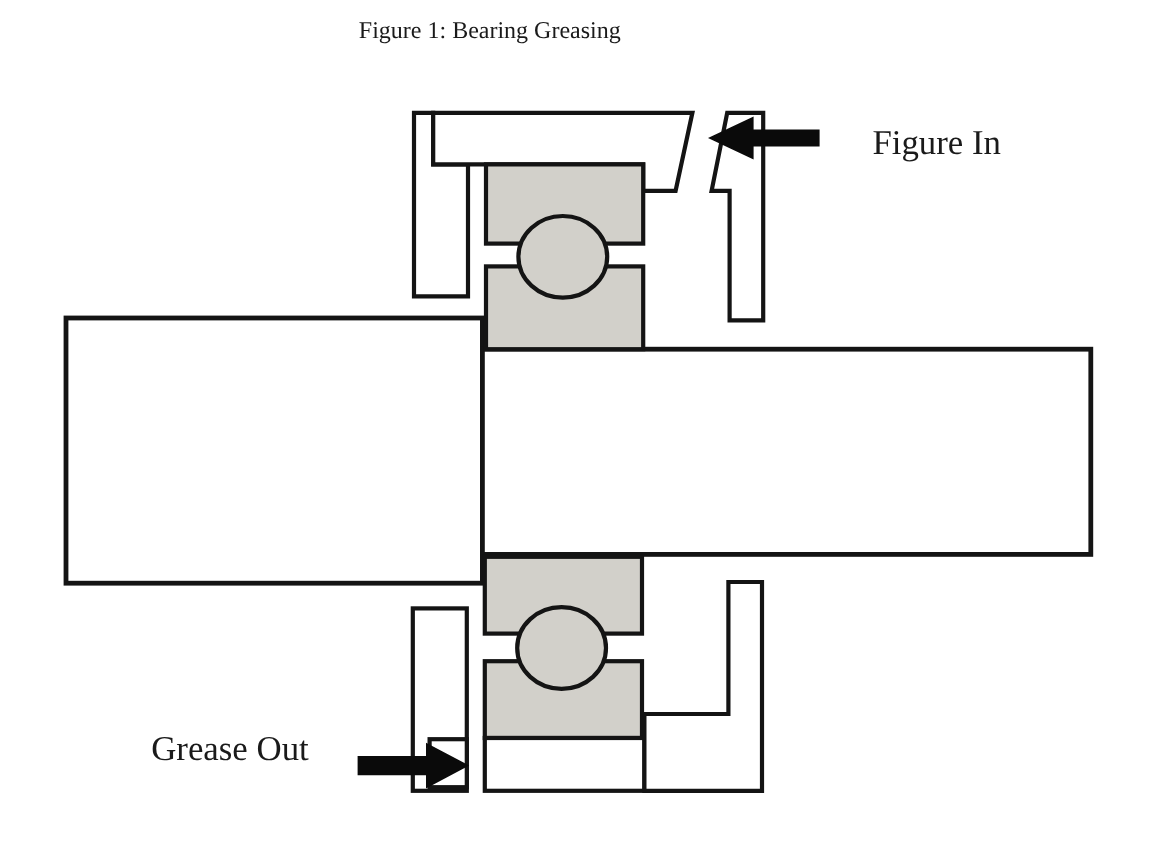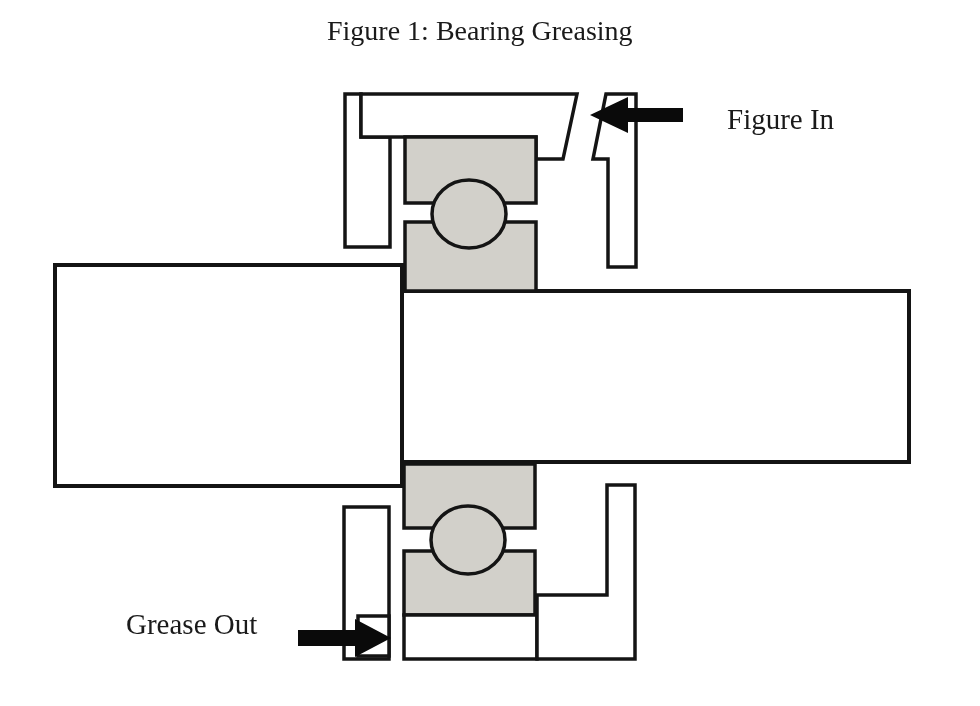--- a/index.html
+++ b/index.html
@@ -42,24 +42,23 @@
   .label {
     position: absolute;
     color: var(--ink, #1a1a1a);
     font-size: 29px;
     line-height: 1.05;
     white-space: nowrap;
   }
   .title {
     position: absolute;
     color: var(--ink, #1a1a1a);
-    font-size: 28px;
+    font-size: 20px;
     line-height: 1.05;
     white-space: nowrap;
-    margin-left: 28px;
   }
 </style>
 </head>
 <body>
 
 <div class="stage">
 
   <div class="title" style="left:299px; top:16px;">Figure 1: Bearing Greasing</div>
 
   <svg class="diagram-svg" width="980" height="706" viewBox="0 0 980 706">

